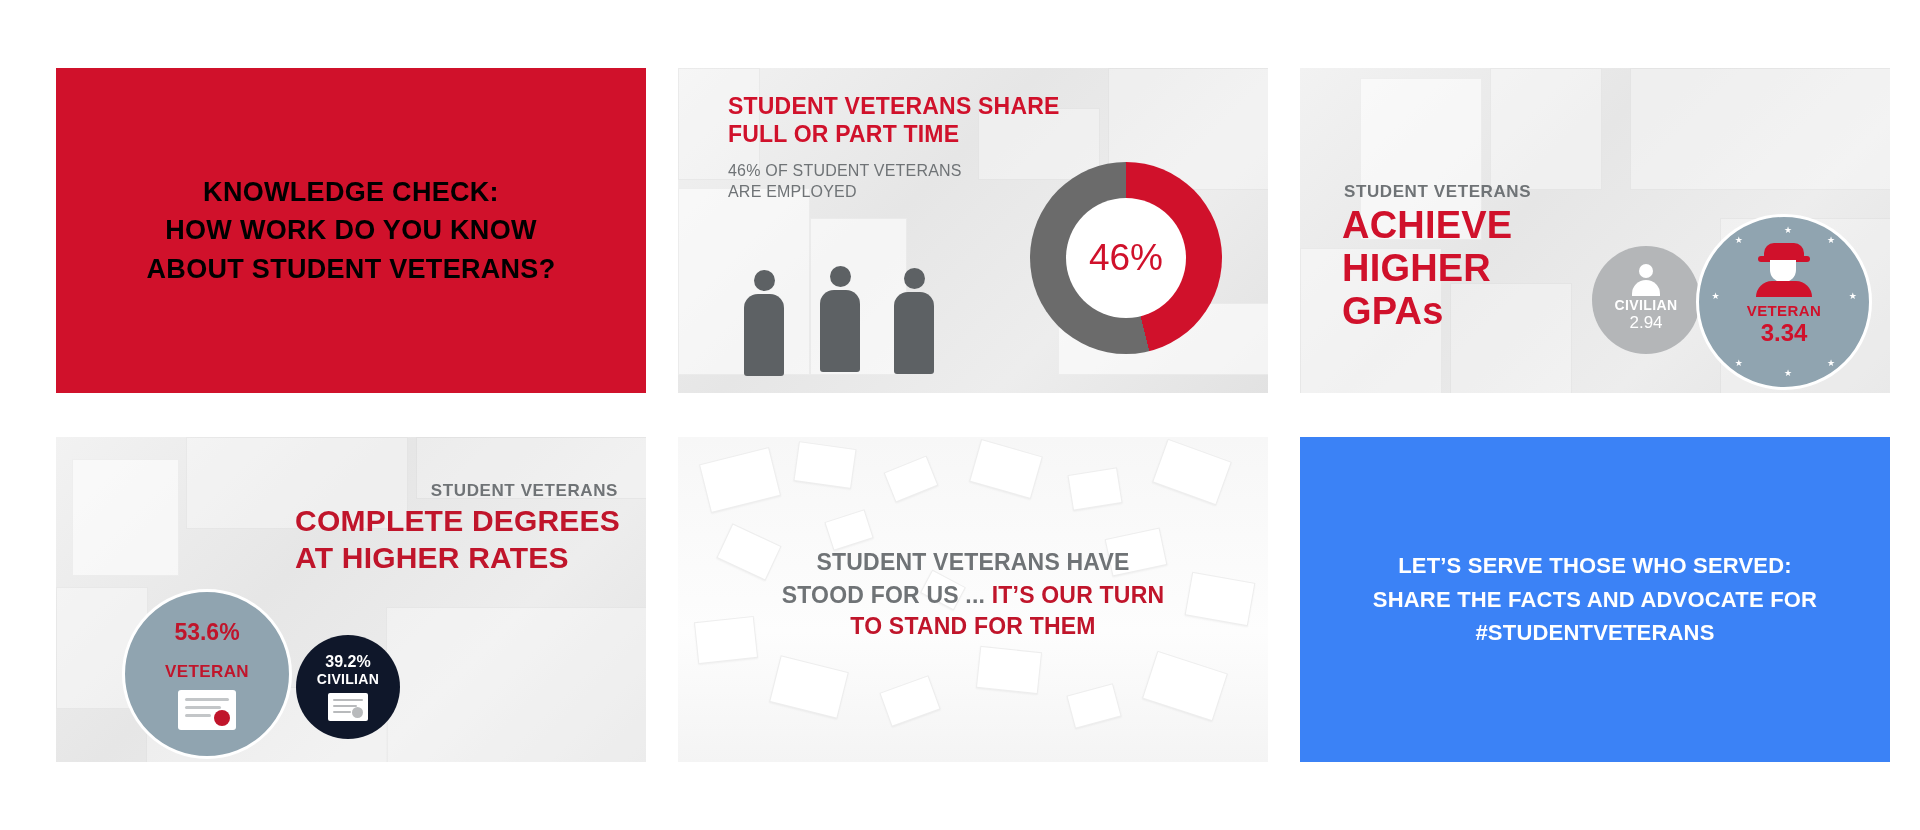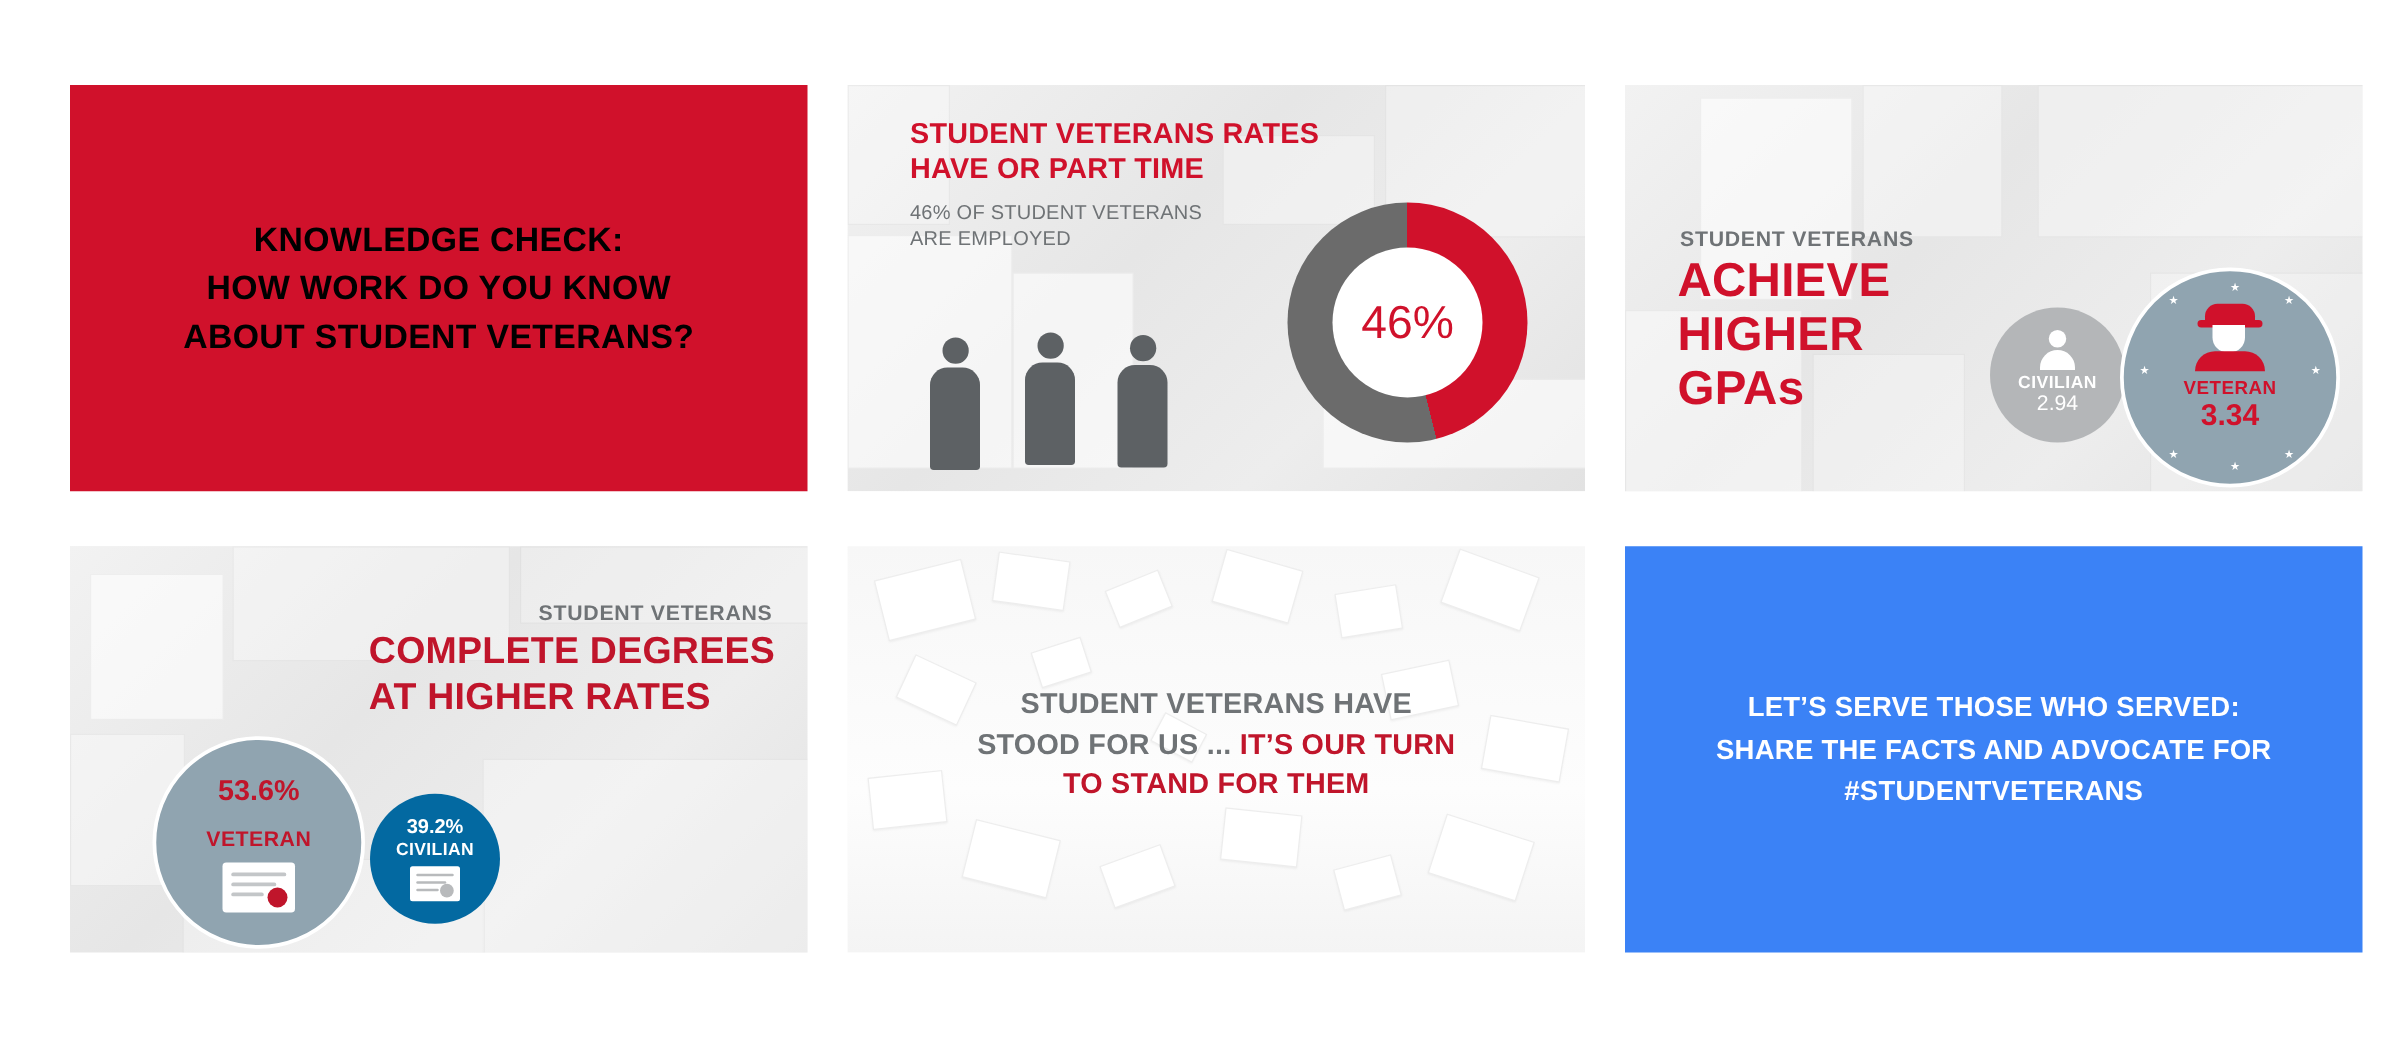--- a/index.html
+++ b/index.html
@@ -180,21 +180,21 @@
     position: relative;
   }
   #card-degrees .badge-vet .cert .line {
     position: absolute; left: 7px; height: 3px; background: #c3c6c8; border-radius: 2px;
   }
   #card-degrees .badge-vet .cert .seal {
     position: absolute; right: 6px; bottom: 4px; width: 16px; height: 16px;
     border-radius: 50%; background: #c0152b;
   }
   #card-degrees .badge-civ {
-    left: 240px; top: 198px; width: 104px; height: 104px; background: #0369a1; color: #ffffff;
+    left: 240px; top: 198px; width: 104px; height: 104px; background: #0f172a; color: #ffffff;
   }
   #card-degrees .badge-civ .pct { font-size: 16px; font-weight: bold; }
   #card-degrees .badge-civ .lbl { font-size: 14px; font-weight: bold; letter-spacing: .3px; }
   #card-degrees .badge-civ .cert {
     margin-top: 6px; width: 40px; height: 28px; background: #ffffff; border-radius: 2px; position: relative;
   }
   #card-degrees .badge-civ .cert .line { position: absolute; left: 5px; height: 2px; background: #b8babc; border-radius: 2px; }
   #card-degrees .badge-civ .cert .seal {
     position: absolute; right: 5px; bottom: 3px; width: 11px; height: 11px; border-radius: 50%; background: #b8babc;
   }
@@ -265,22 +265,22 @@
         <div class="head"></div>
           <div class="body"></div>
       </div>
       <div class="person" style="left:150px;top:4px;">
         <div class="head"></div>
           <div class="body"></div>
       </div>
     </div>
 
     <div class="txt headline">
-      <div>STUDENT VETERANS RATES</div>
-      <div>HAVE OR PART TIME</div>
+      <div>STUDENT VETERANS SHARE</div>
+      <div>FULL OR PART TIME</div>
     </div>
     <div class="txt sub">
       <div>46% OF STUDENT VETERANS</div>
       <div>ARE EMPLOYED</div>
     </div>
 
     <div class="donut-wrap">
       <div class="donut"></div>
       <div class="donut-hole">
         <span class="donut-label">46%</span>

